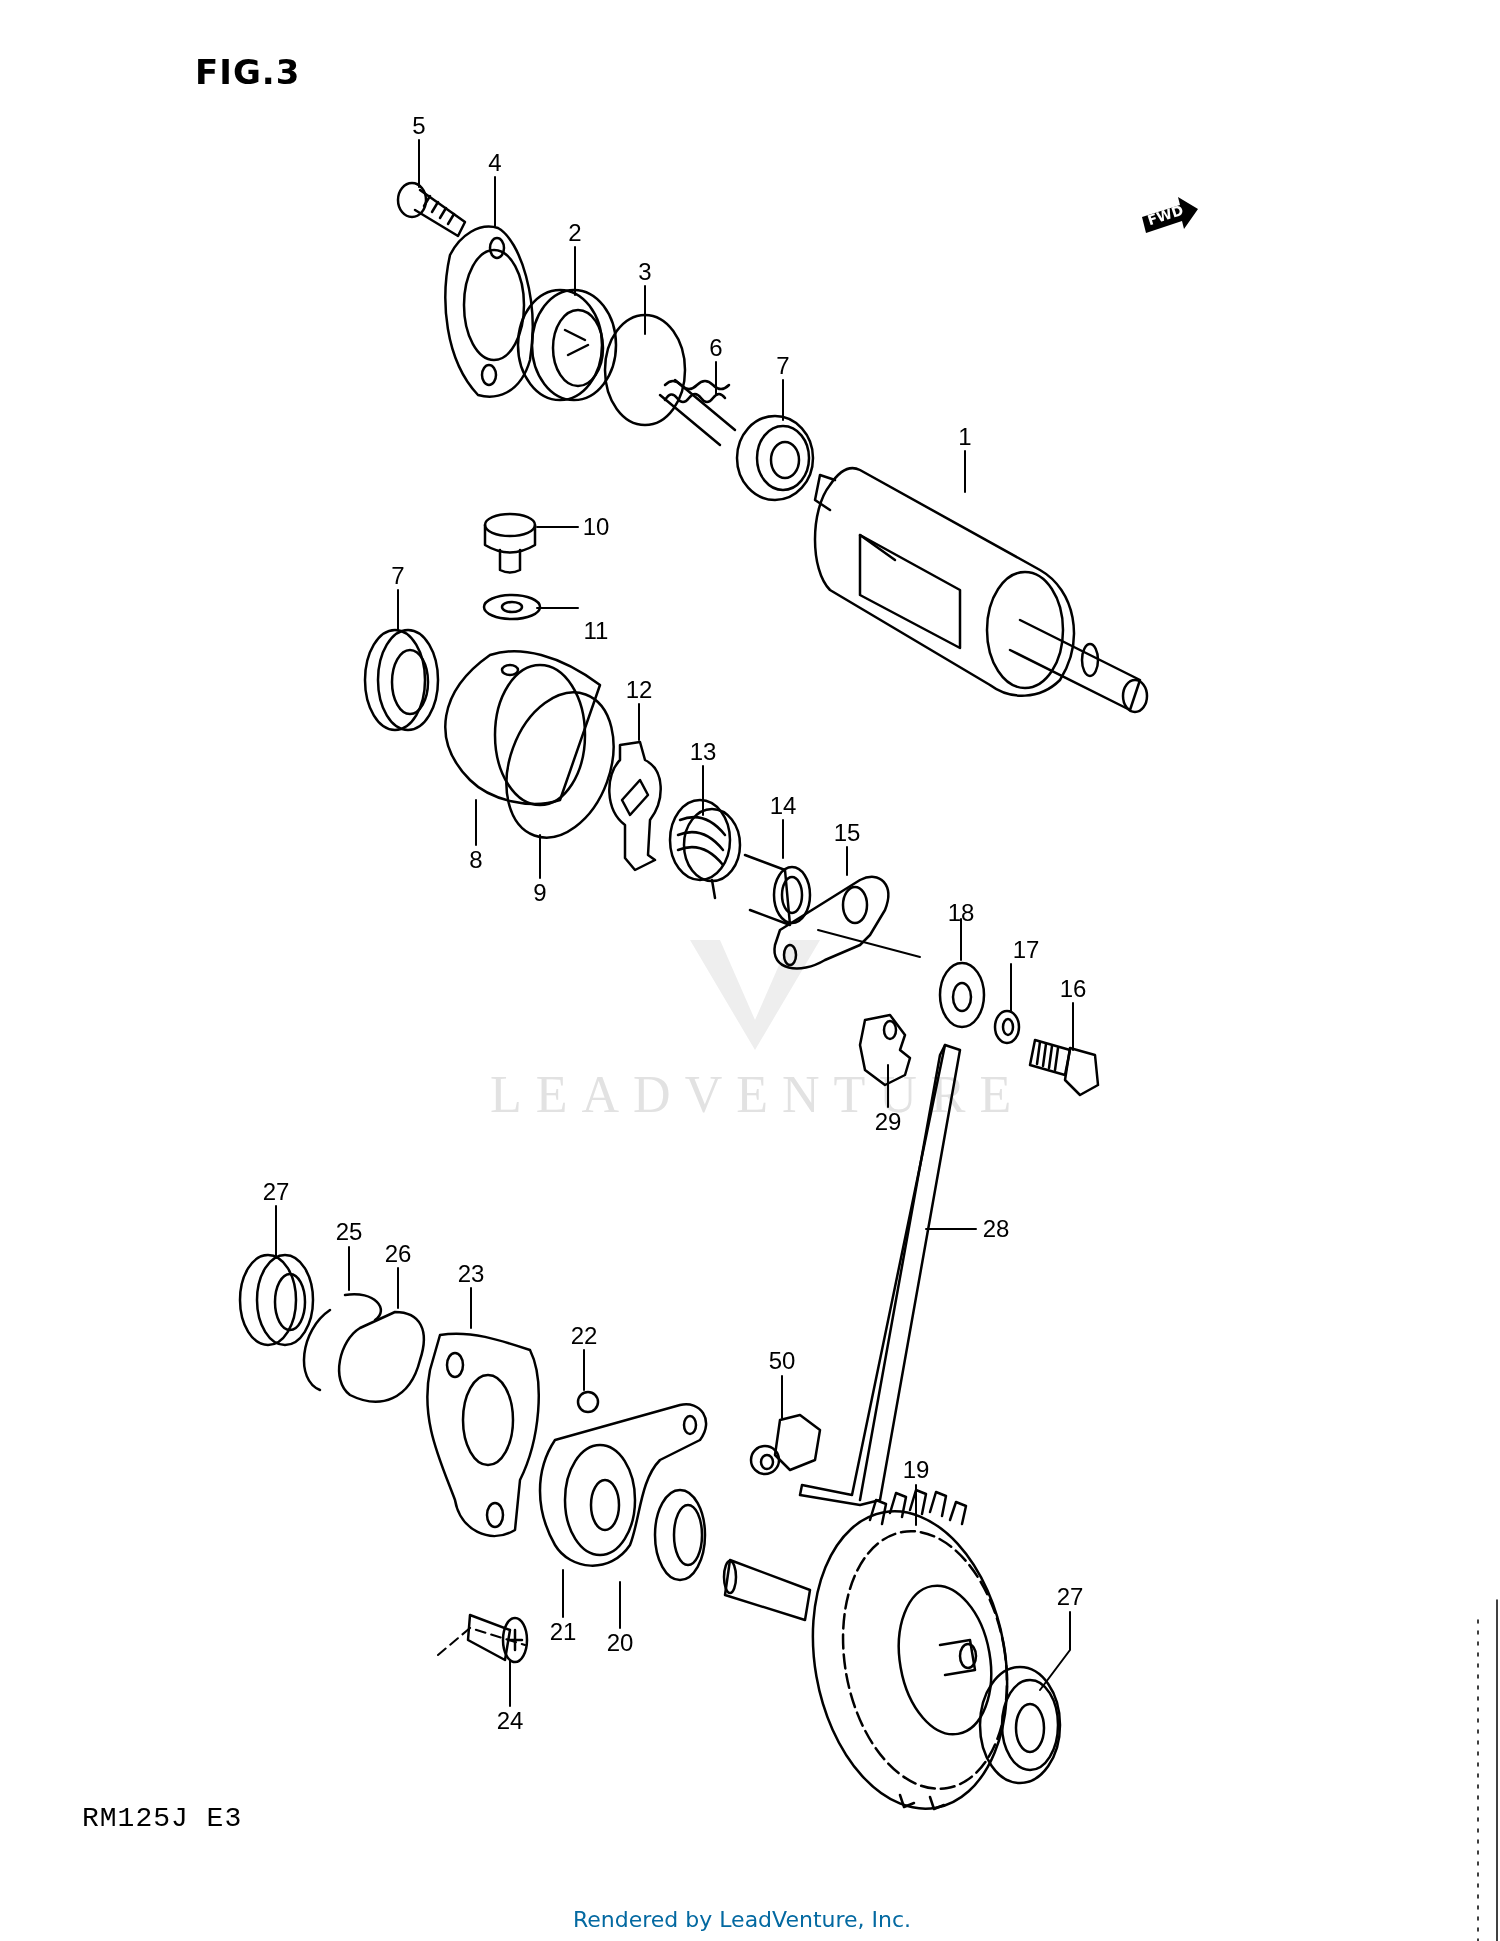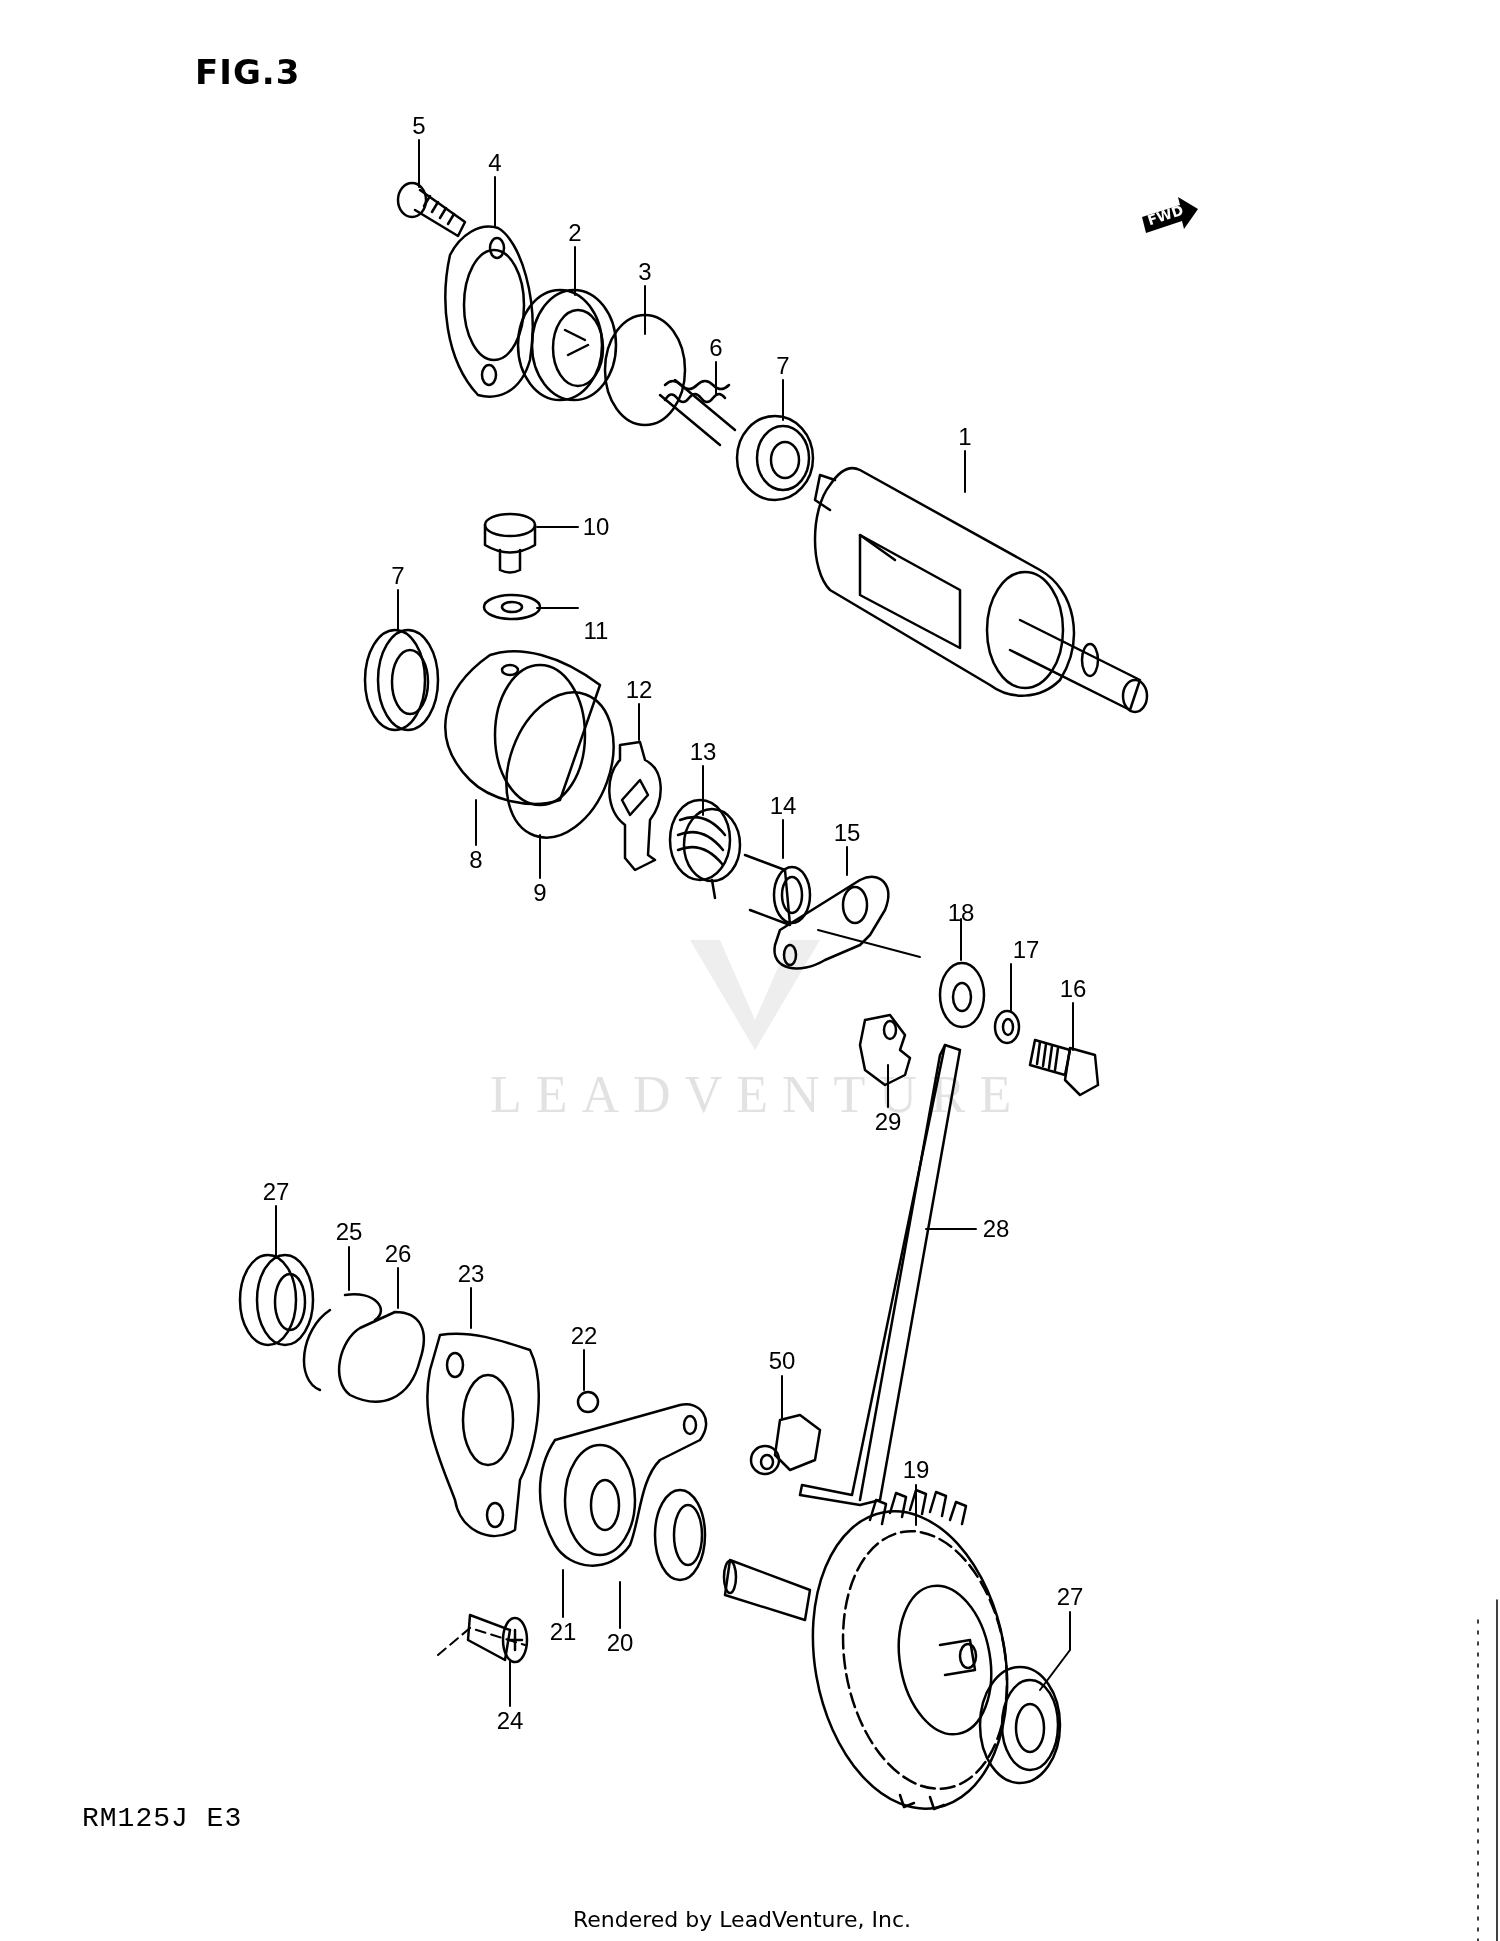--- a/index.html
+++ b/index.html
@@ -3,21 +3,21 @@
 <meta charset="utf-8">
 <style>
   html, body { margin:0; padding:0; background:#ffffff; }
   body { width:1500px; height:1941px; position:relative; overflow:hidden;
          font-family:"Liberation Sans", sans-serif; color:#000; }
   .fig-title { position:absolute; left:195px; top:52px; font-family:"DejaVu Sans", sans-serif;
                font-weight:bold; font-size:34px; letter-spacing:1px; }
   .model-code { position:absolute; left:82px; top:1803px; font-family:"Liberation Mono", monospace;
                 font-size:28px; letter-spacing:1px; }
   .render-credit { position:absolute; left:0; width:1484px; top:1907px; text-align:center;
-                   font-family:"DejaVu Sans", sans-serif; font-size:22px; color:#000000; }
+                   font-family:"DejaVu Sans", sans-serif; font-size:22px; color:#0369a1; }
   .watermark { position:absolute; left:490px; top:1065px; font-family:Liberation Serif, serif;
                font-size:52px; letter-spacing:14px; color:#e2e2e2; z-index:0; }
   .wm-logo { position:absolute; left:690px; top:940px; z-index:0; }
   svg.art { position:absolute; left:0; top:0; z-index:1; }
   .callout { position:absolute; font-family:"Liberation Sans", sans-serif; font-size:24px;
              z-index:2; line-height:1; transform:translate(-50%,-50%); cursor:pointer; }
   .fwd { position:absolute; left:1140px; top:195px; z-index:2; }
   .fwd-label { position:absolute; left:1147px; top:207px; z-index:3; color:#fff;
                font-family:"DejaVu Sans", sans-serif; font-weight:bold; font-size:14px;
                transform:rotate(-18deg); }

